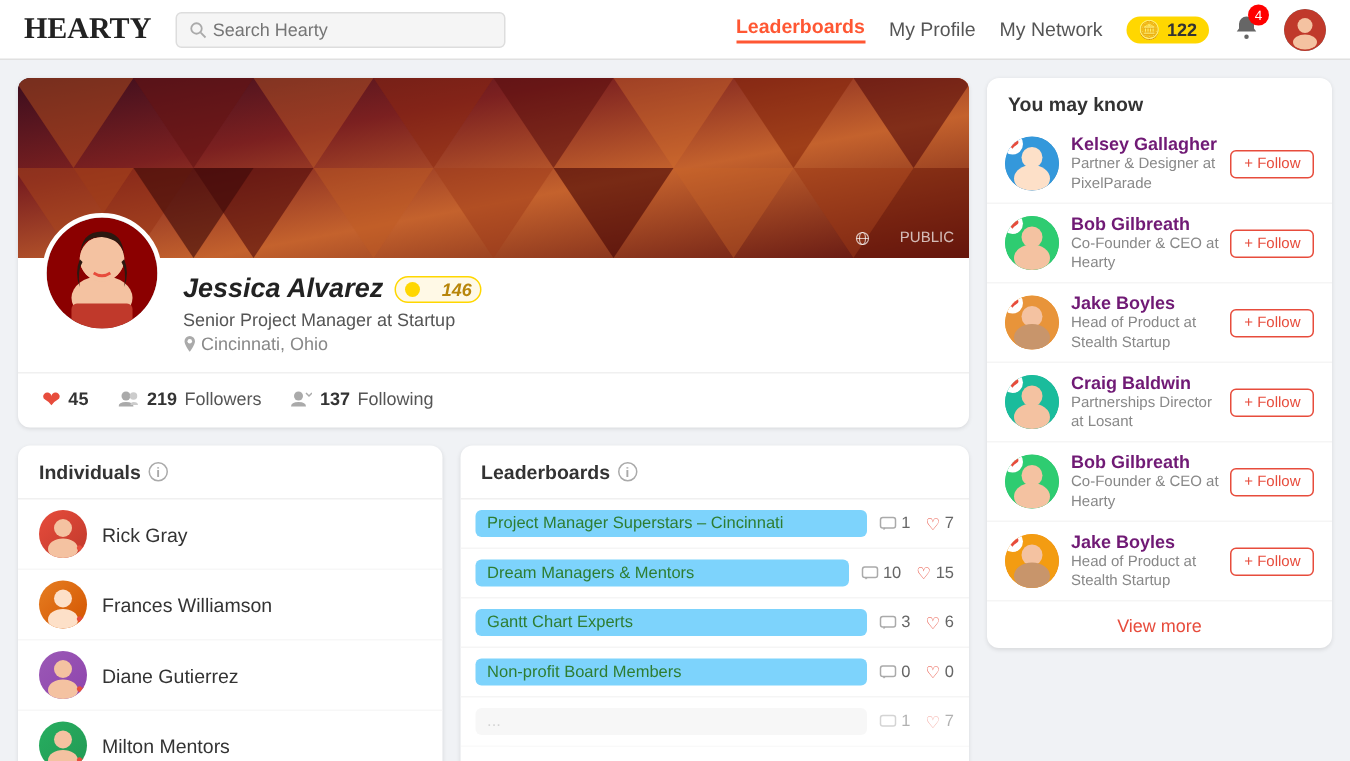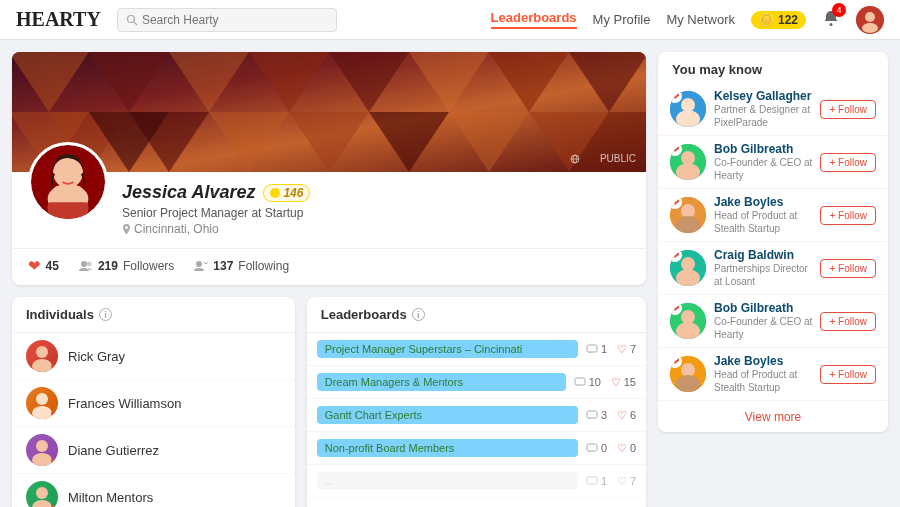--- a/index.html
+++ b/index.html
@@ -171,21 +171,21 @@
       font-weight: 700;
       color: #222;
       display: flex;
       align-items: center;
       gap: 8px;
       font-style: italic;
     }
     .profile-coin-badge {
       display: flex;
       align-items: center;
-      gap: 3px;
+      gap: 14px;
       background: #fff9e6;
       border: 1px solid #ffd700;
       border-radius: 10px;
       padding: 1px 6px;
       font-size: 12px;
       font-weight: bold;
       color: #b8860b;
     }
     .coin-dot {
       width: 10px;
@@ -344,21 +344,21 @@
       color: #e74c3c;
       background: white;
       border-radius: 50%;
       width: 14px;
       height: 14px;
       display: flex;
       align-items: center;
       justify-content: center;
     }
     .ymk-info { flex: 1; min-width: 0; }
-    .ymk-name { font-size: 12px; font-weight: 600; color: #0c4a6e; }
+    .ymk-name { font-size: 12px; font-weight: 600; color: #701a75; }
     .ymk-role { font-size: 10px; color: #888; line-height: 1.3; }
     .follow-btn {
       background: #fff;
       border: 1px solid #e74c3c;
       color: #e74c3c;
       border-radius: 4px;
       padding: 3px 8px;
       font-size: 10px;
       cursor: pointer;
       display: flex;

